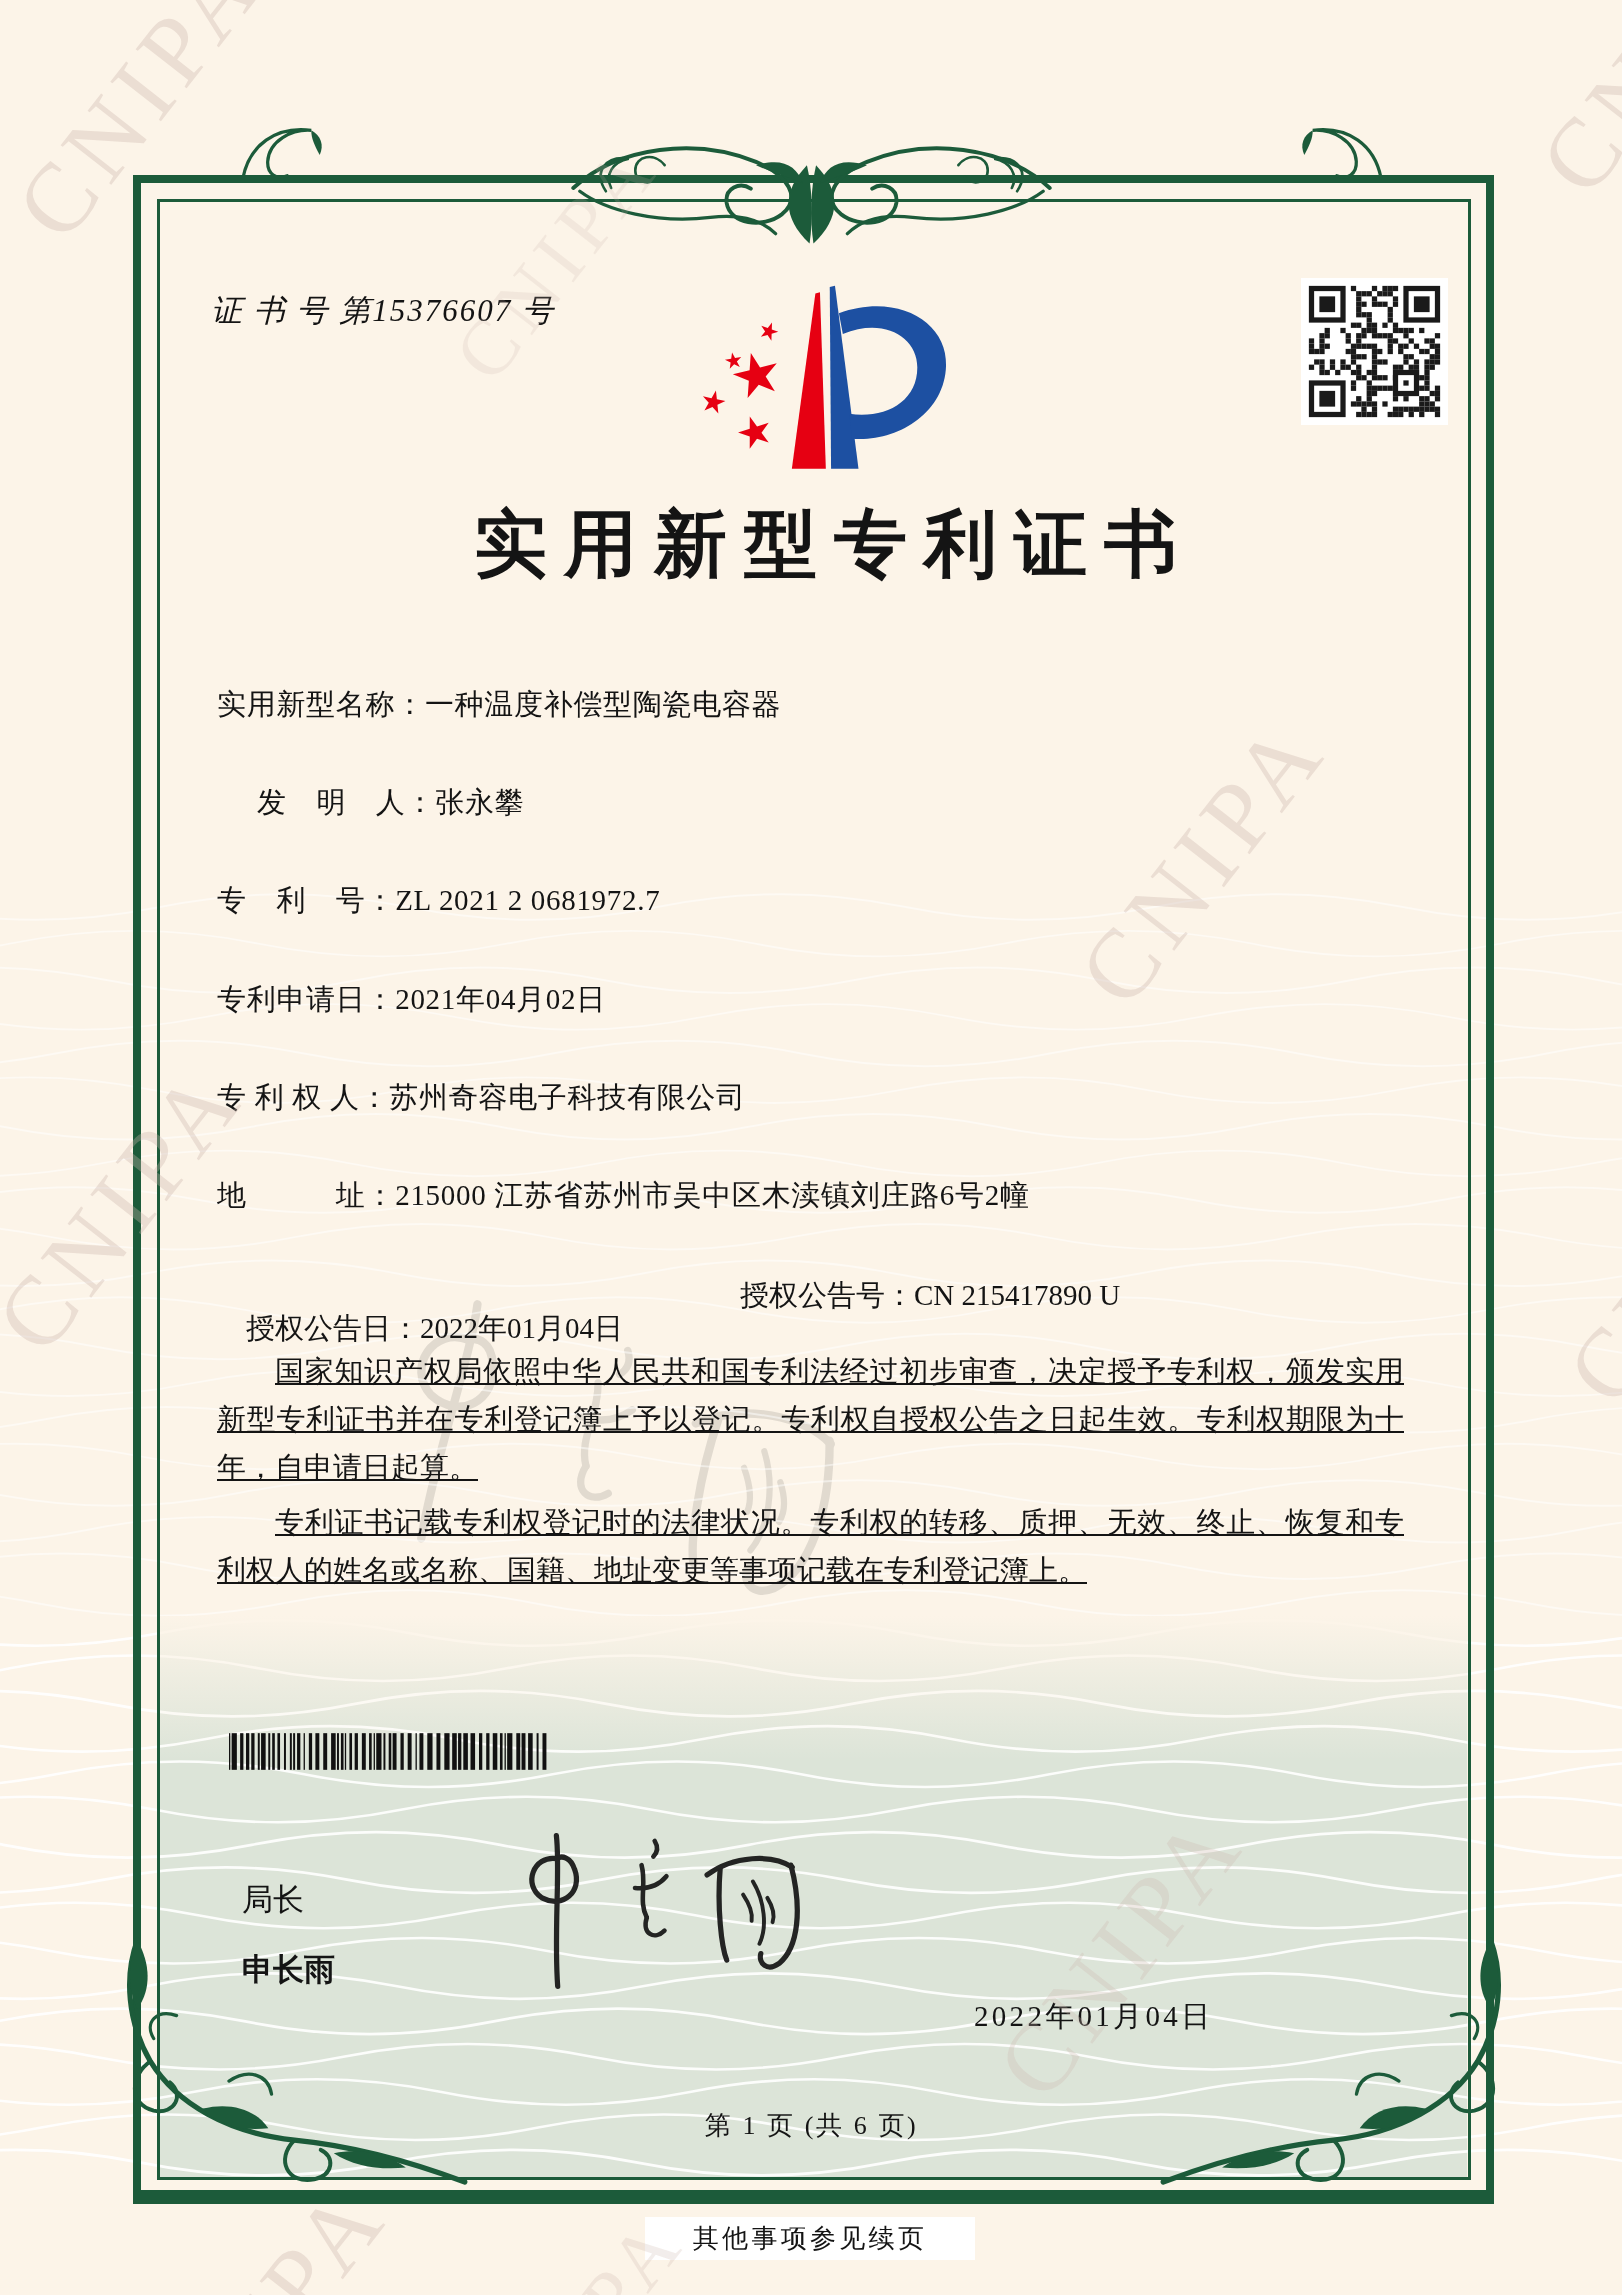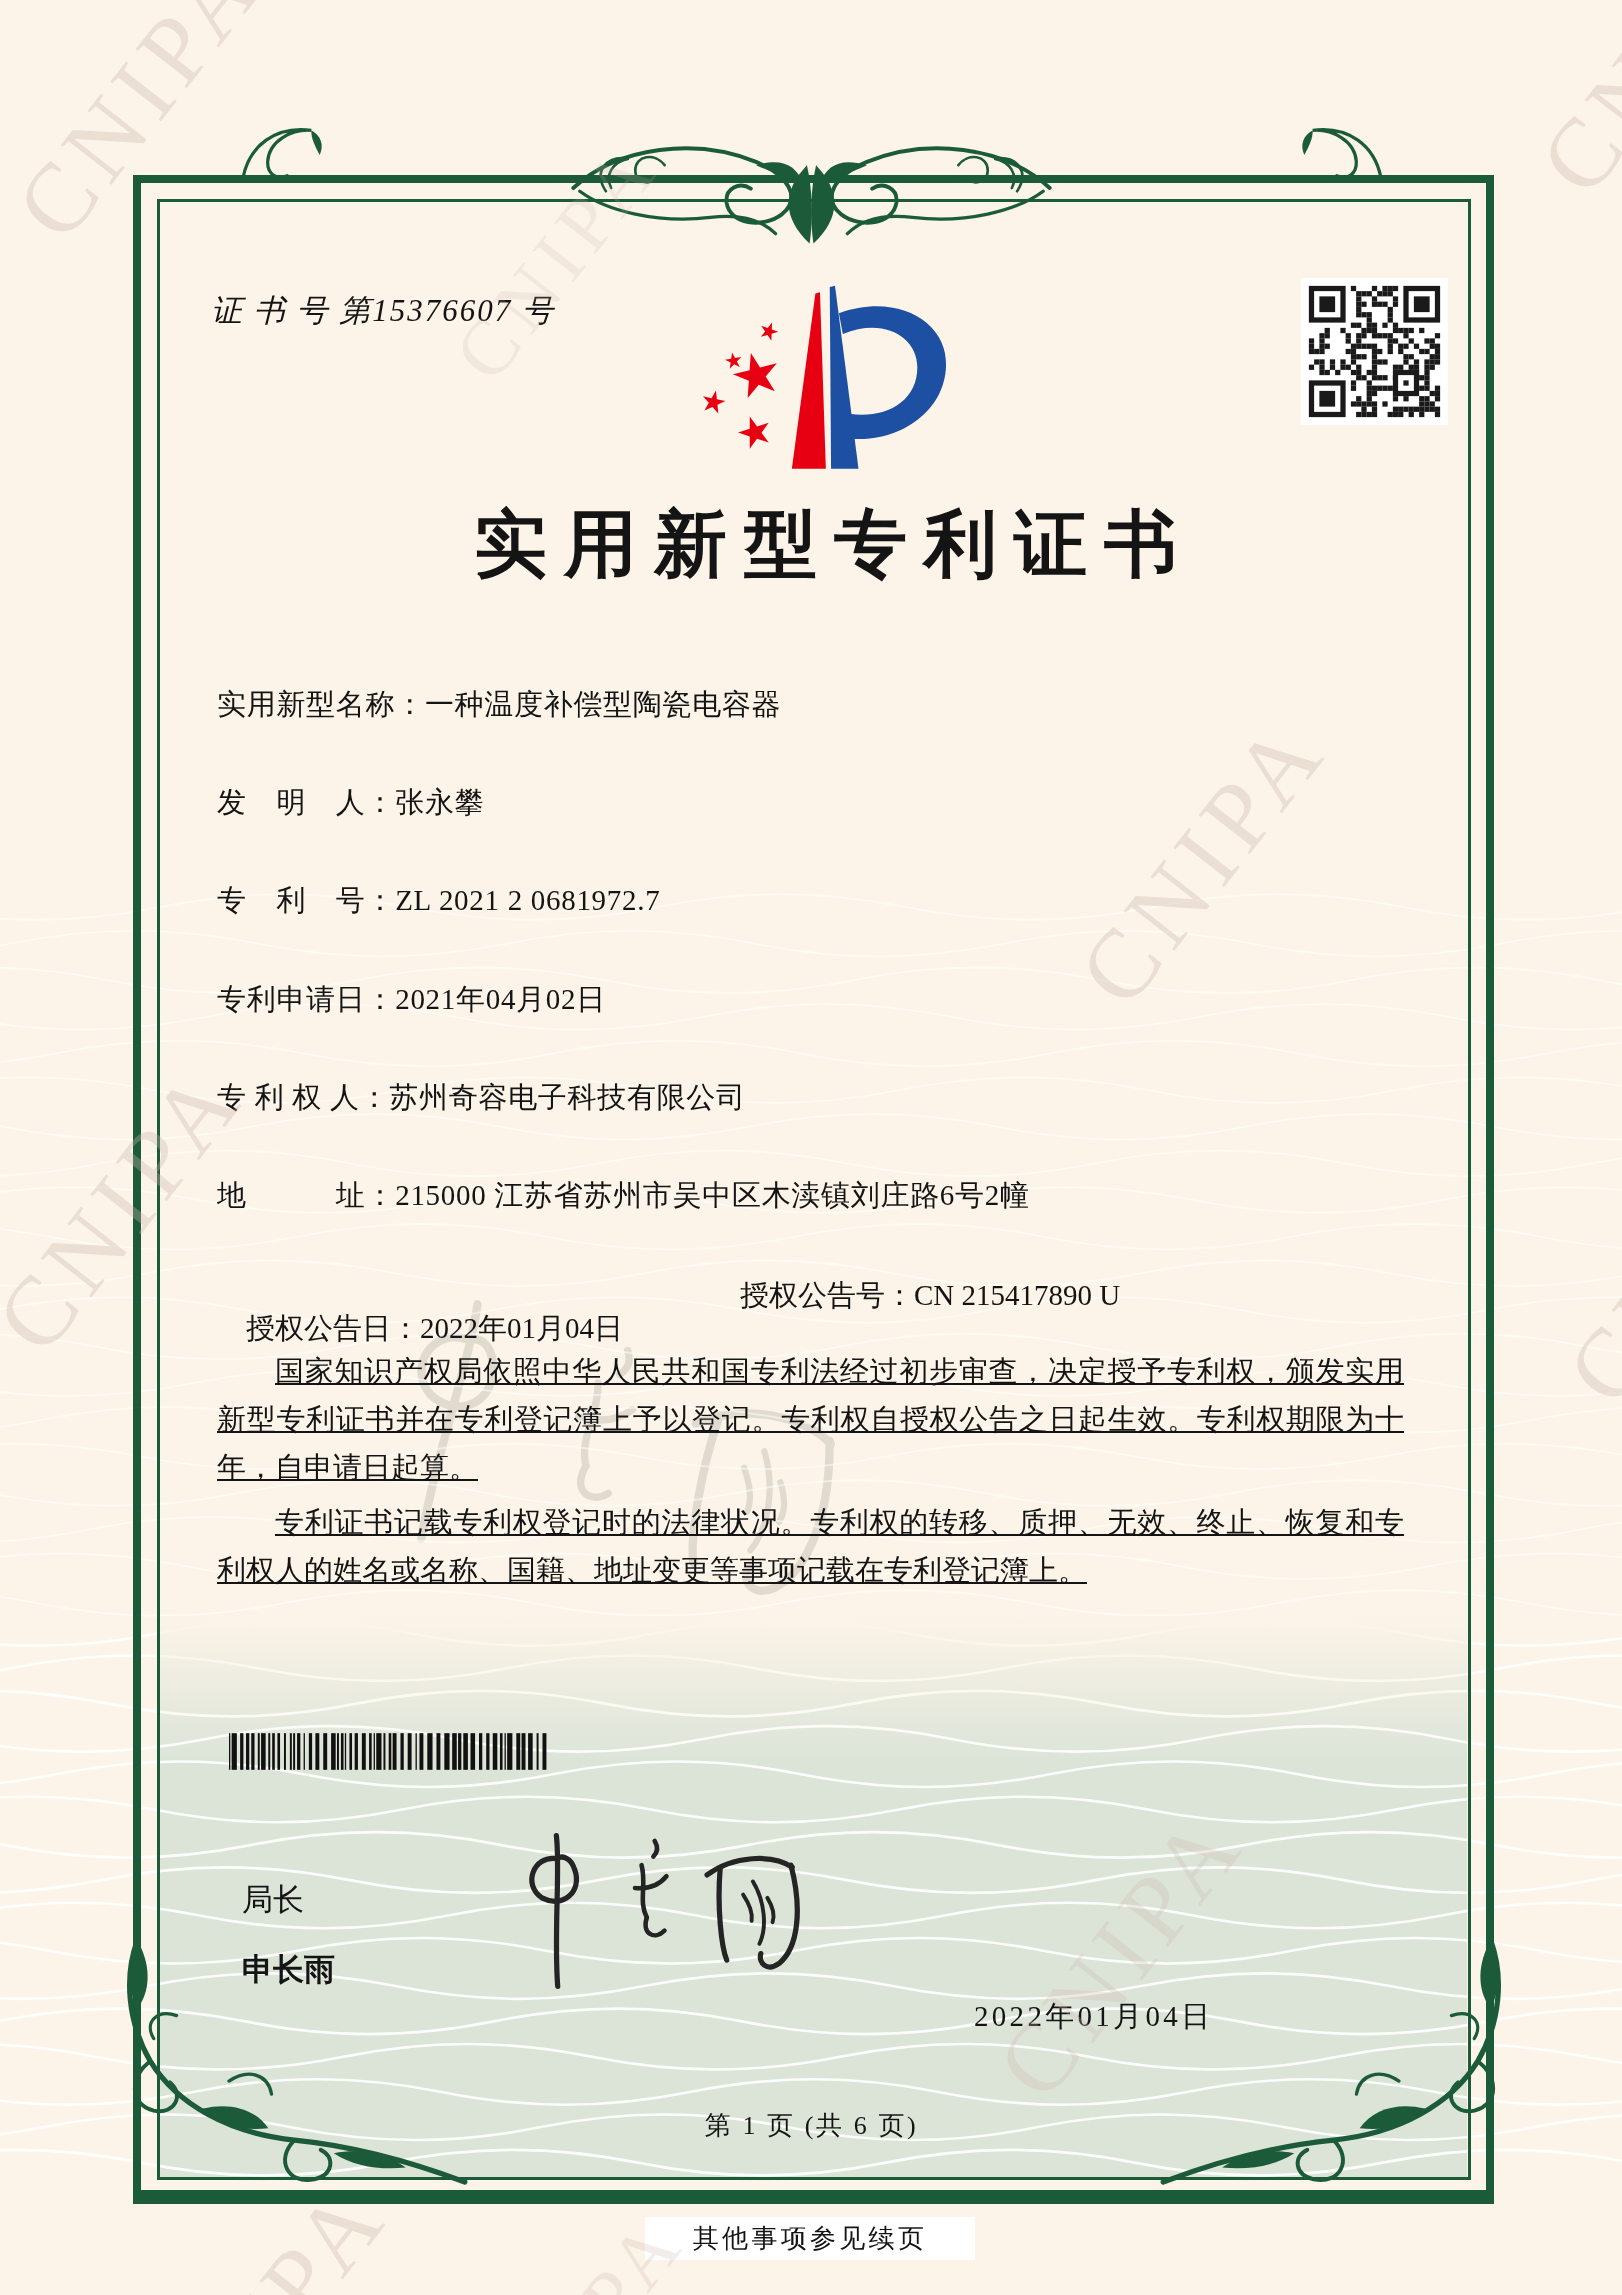--- a/index.html
+++ b/index.html
@@ -361,21 +361,21 @@
       <rect x="20" y="164" width="40" height="40" fill="#fff"></rect>
       <rect x="28" y="172" width="24" height="24" fill="#1a1a1a"></rect>
       <rect x="140" y="140" width="40" height="40" fill="#1a1a1a"></rect>
       <rect x="148" y="148" width="24" height="24" fill="#fff"></rect>
       <rect x="156" y="156" width="8" height="8" fill="#1a1a1a"></rect>
     </svg>
 
   <div id="title" class="txt content">实用新型专利证书</div>
 
   <div class="txt field content" style="top:685px;">实用新型名称：一种温度补偿型陶瓷电容器</div>
-  <div class="txt field content" style="top:783px;">发　明　人：张永攀</div>
+  <div class="txt field content" style="top:783px;margin-left:40px;">发　明　人：张永攀</div>
   <div class="txt field content" style="top:881px;">专　利　号：ZL 2021 2 0681972.7</div>
   <div class="txt field content" style="top:980px;">专利申请日：2021年04月02日</div>
   <div class="txt field content" style="top:1078px;">专 利 权 人：苏州奇容电子科技有限公司</div>
   <div class="txt field content" style="top:1176px;">地　　　址：215000 江苏省苏州市吴中区木渎镇刘庄路6号2幢</div>
   <div id="grant-row" class="txt content">
     <span>授权公告日：2022年01月04日</span>
     <span id="grant-no">授权公告号：CN 215417890 U</span>
   </div>
 
   <div id="body-text" class="abs">

